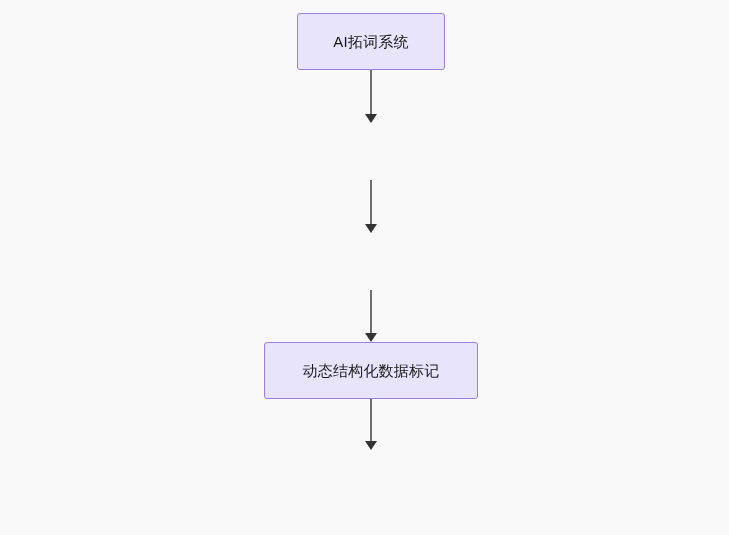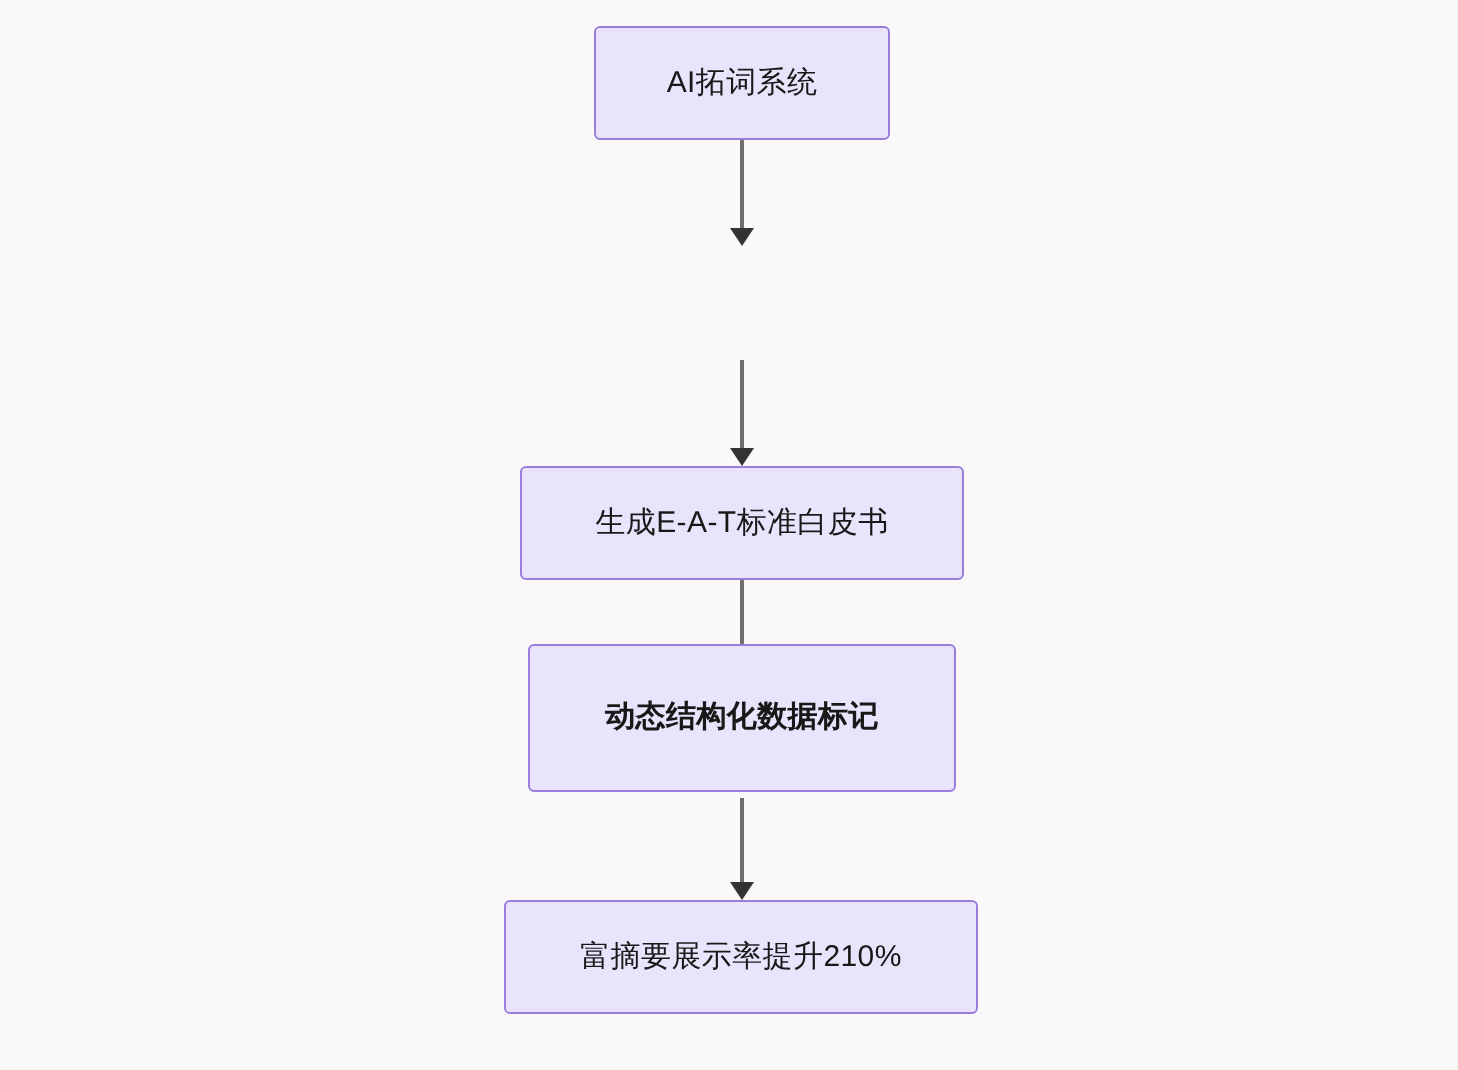--- a/index.html
+++ b/index.html
@@ -77,35 +77,29 @@
     <div class="edge-line" style="height:44px;"></div>
     <div class="edge-head" style="top:44px;"></div>
   </div>
 
 
   <div class="edge" style="left:371px; top:180px;">
     <div class="edge-line" style="height:44px;"></div>
     <div class="edge-head" style="top:44px;"></div>
   </div>
 
-  <div class="node" style="left:260px; top:233px; width:222px; height:57px;">
-    <span class="node-label">生成E-A-T标准白皮书</span>
-  </div>
 
   <div class="edge" style="left:371px; top:290px;">
     <div class="edge-line" style="height:43px;"></div>
     <div class="edge-head" style="top:43px;"></div>
   </div>
 
-  <div class="node" style="left:264px; top:322px; width:214px; height:74px;font-weight:bold;">
+  <div class="node" style="left:264px; top:342px; width:214px; height:57px;">
     <span class="node-label">动态结构化数据标记</span>
   </div>
 
   <div class="edge" style="left:371px; top:399px;">
     <div class="edge-line" style="height:42px;"></div>
     <div class="edge-head" style="top:42px;"></div>
   </div>
 
-  <div class="node" style="left:252px; top:450px; width:237px; height:57px;">
-    <span class="node-label">富摘要展示率提升210%</span>
-  </div>
 
 </div>
 
 </body></html>

